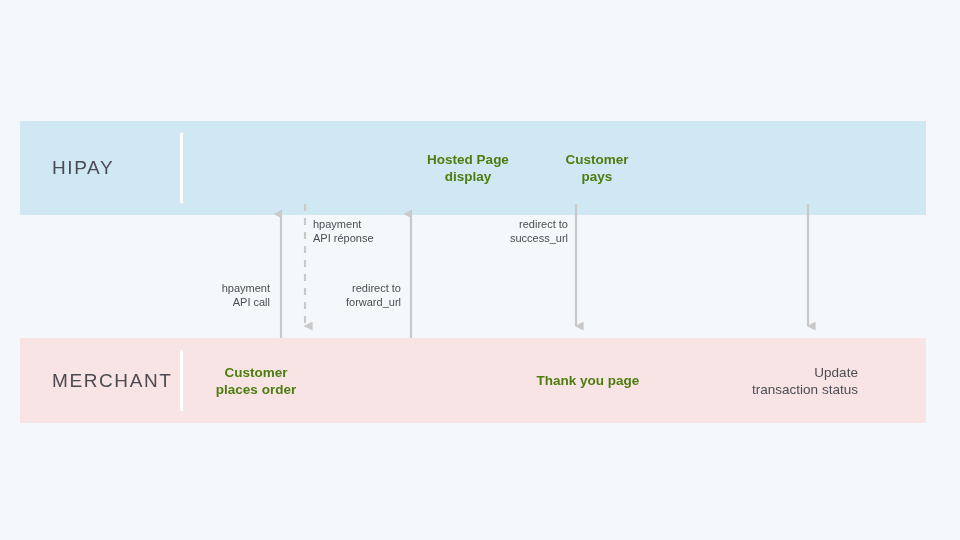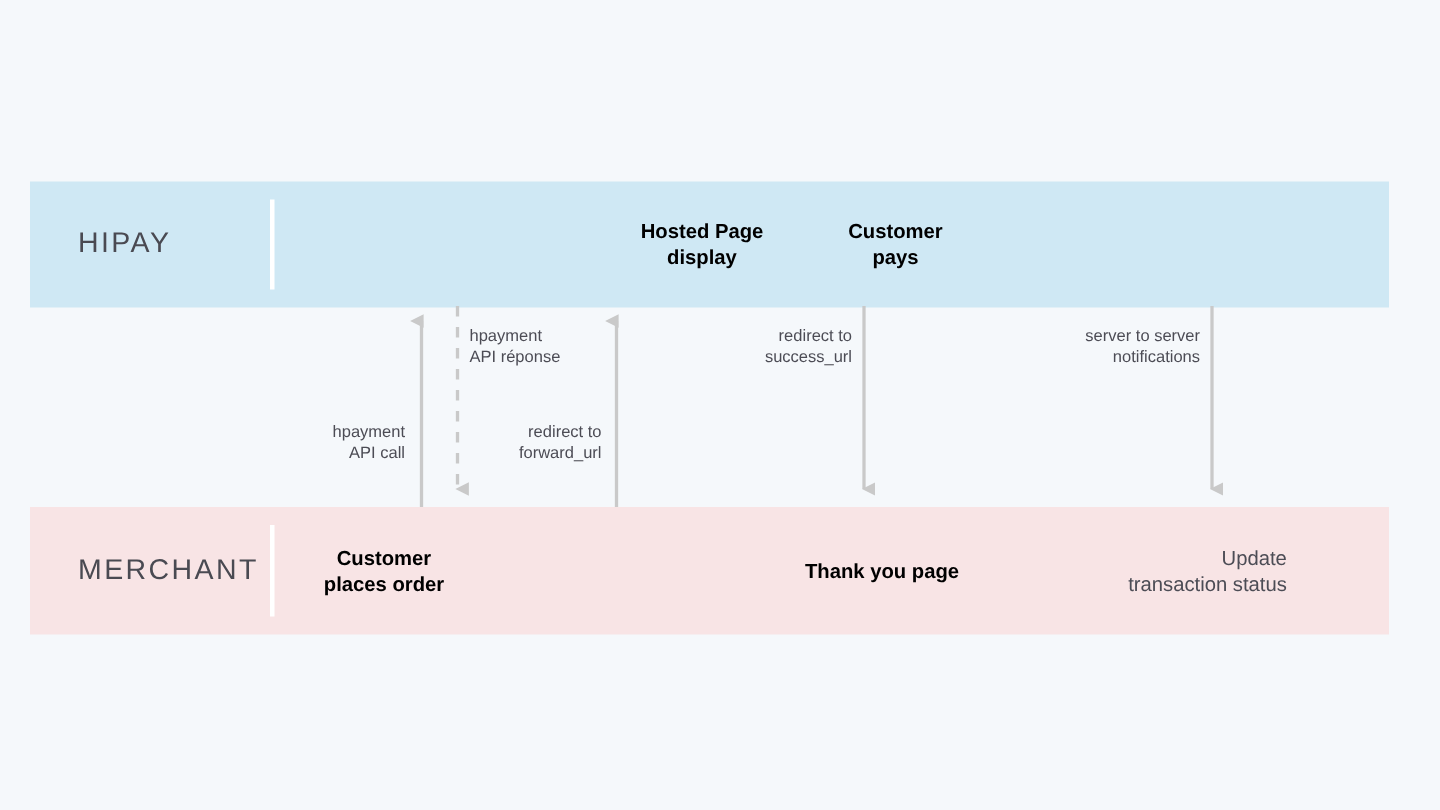--- a/index.html
+++ b/index.html
@@ -22,21 +22,21 @@
 
   
   .band {
     position: absolute;
     left: 20px;
     width: 906px;
     box-sizing: border-box;
   }
   #hipay-band {
     top: 121px;
-    height: 84px;
+    height: 94px;
     background: #cfe8f4;
     padding-left: 36px;
   }
   #merchant-band {
     top: 338px;
     height: 85px;
     background: #f8e4e5;
   }
   .band-divider {
     position: absolute;
@@ -58,21 +58,21 @@
     white-space: nowrap;
   }
 
   
   .step {
     position: absolute;
     top: 50%;
     transform: translate(-50%, -50%);
     text-align: center;
     line-height: 1.28;
-    color: #000000;
+    color: #4d7c0f;
     white-space: nowrap;
   }
   .step.bold {
     font-weight: bold;
     font-size: 13.5px;
   }
   .step.regular {
     font-weight: normal;
     font-size: 13.5px;
     color: #4c4c55;
@@ -166,24 +166,20 @@
     <div class="arrow-label" style="right:559px; top:79px;">
       <div>redirect to</div>
       <div class="em">forward_url</div>
     </div>
 
     <div class="arrow-label" style="right:392px; top:15px;">
       <div>redirect to</div>
       <div class="em">success_url</div>
     </div>
 
-    <div class="arrow-label" style="right:160px; top:15px;">
-      <div>server to server</div>
-      <div>notifications</div>
-    </div>
   </div>
 
   <div class="band" id="merchant-band">
     <div class="band-divider"></div>
     <div class="actor-label">MERCHANT</div>
 
     <div class="step bold" style="left:236px;">
       <div>Customer</div>
       <div>places order</div>
     </div>

